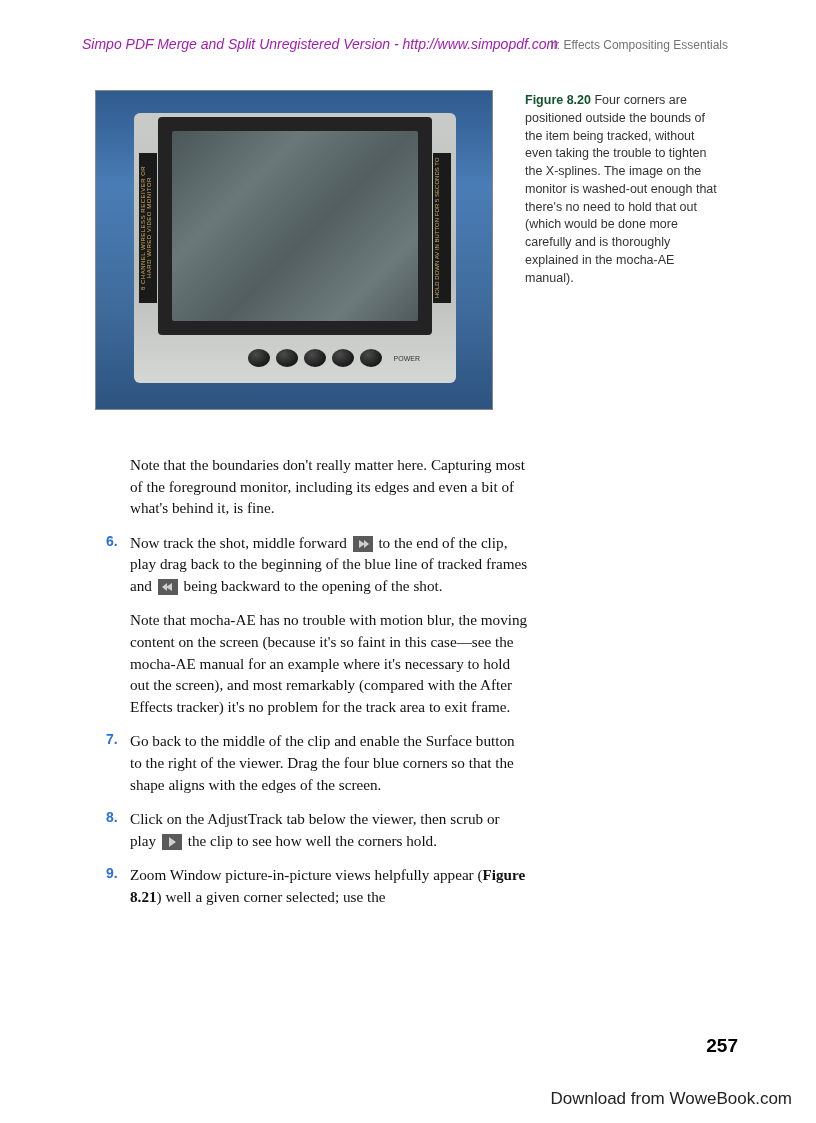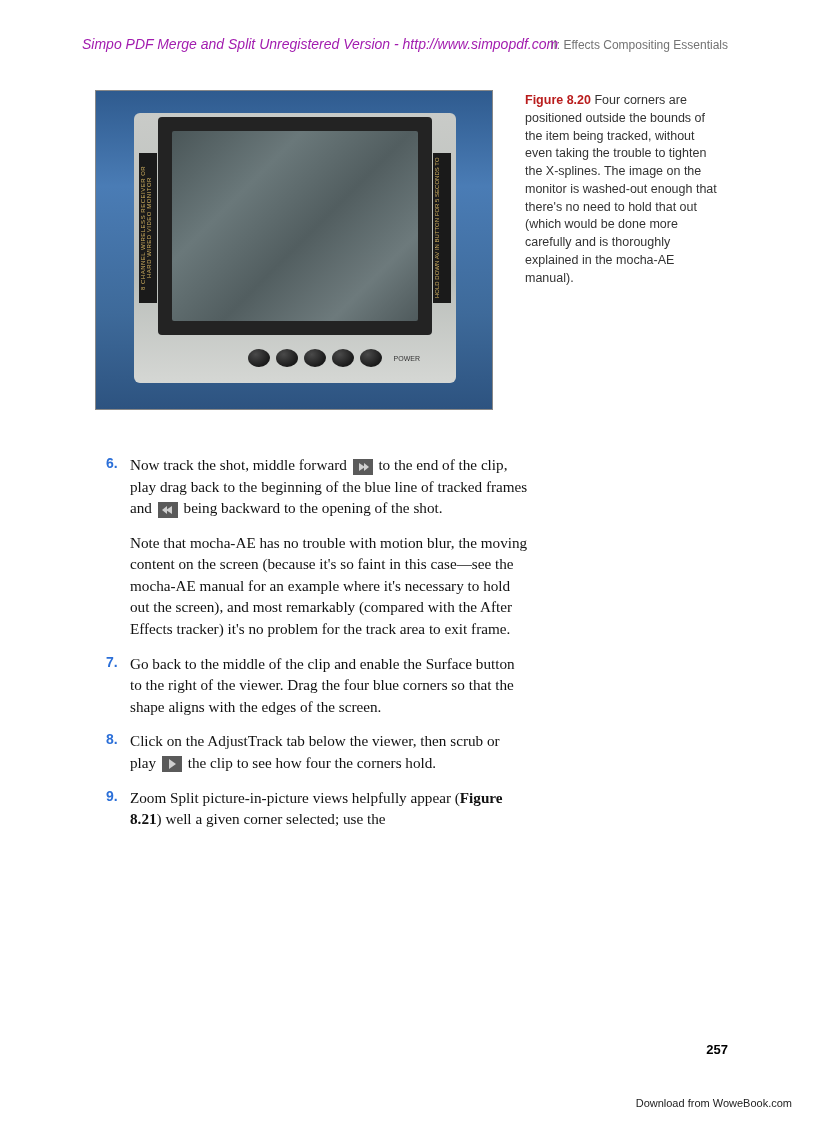--- a/index.html
+++ b/index.html
@@ -126,21 +126,21 @@
     position: absolute;
     top: 92px;
     left: 525px;
     width: 198px;
     font-family: "Myriad Pro", Arial, Helvetica, sans-serif;
     font-size: 12.5px;
     line-height: 1.42;
     color: #333;
   }
   .caption .fig-label {
-    color: #b91c1c;
+    color: #14532d;
     font-weight: 600;
   }
   .body-text {
     position: absolute;
     top: 454px;
     left: 108px;
     width: 420px;
     font-size: 15.2px;
     line-height: 1.42;
     color: #111;
@@ -208,31 +208,31 @@
     content: "";
     position: absolute;
     left: 7px; top: 3px;
     border-left: 7px solid #cfcfcf;
     border-top: 5px solid transparent;
     border-bottom: 5px solid transparent;
   }
   .page-num {
     position: absolute;
     bottom: 66px;
-    right: 88px;
+    right: 78px;
     font-family: Arial, Helvetica, sans-serif;
     font-weight: 700;
-    font-size: 13px;
+    font-size: 19px;
   }
   .footer {
     position: absolute;
     bottom: 14px;
     right: 24px;
     font-family: Arial, Helvetica, sans-serif;
-    font-size: 11px;
+    font-size: 17px;
     color: #222;
   }
 </style>
 </head>
 <body>
 
 <div class="header-right">II: Effects Compositing Essentials</div>
 <div class="watermark">Simpo PDF Merge and Split Unregistered Version - http://www.simpopdf.com</div>
 
 <div class="figure-image">
@@ -252,39 +252,40 @@
     </div>
   </div>
 </div>
 
 <div class="caption">
   <span class="fig-label">Figure 8.20</span>&nbsp;<span>Four corners are positioned outside the bounds of the item being tracked, without even taking the trouble to tighten the X-splines. The image on the monitor is washed-out enough that there's no need to hold that out (which would be done more carefully and is thoroughly explained in the mocha-AE manual).</span>
 </div>
 
 <div class="body-text">
 
+  <div class="para">Note that the boundaries don't really matter here. Capturing most of the foreground monitor, including its edges and even a bit of what's behind it, is fine.</div>
 
   <div class="step">
     <span class="step-num">6.</span>
     <span>Now track the shot, middle forward </span><span class="inline-icon fwd"></span><span> to the end of the clip, play drag back to the beginning of the blue line of tracked frames and </span><span class="inline-icon bwd"></span><span> being backward to the opening of the shot.</span>
   </div>
 
   <div class="para">Note that mocha-AE has no trouble with motion blur, the moving content on the screen (because it's so faint in this case—see the mocha-AE manual for an example where it's necessary to hold out the screen), and most remarkably (compared with the After Effects tracker) it's no problem for the track area to exit frame.</div>
 
   <div class="step">
     <span class="step-num">7.</span>
     <span>Go back to the middle of the clip and enable the Surface button to the right of the viewer. Drag the four blue corners so that the shape aligns with the edges of the screen.</span>
   </div>
 
   <div class="step">
     <span class="step-num">8.</span>
-    <span>Click on the AdjustTrack tab below the viewer, then scrub or play </span><span class="inline-icon play"></span><span> the clip to see how four the corners hold.</span>
+    <span>Click on the AdjustTrack tab below the viewer, then scrub or play </span><span class="inline-icon play"></span><span> the clip to see how well the corners hold.</span>
   </div>
 
   <div class="step">
     <span class="step-num">9.</span>
-    <span>Zoom Split picture-in-picture views helpfully appear (</span><strong>Figure 8.21</strong><span>) well a given corner selected; use the</span>
+    <span>Zoom Window picture-in-picture views helpfully appear (</span><strong>Figure 8.21</strong><span>) well a given corner selected; use the</span>
   </div>
 
 </div>
 
 <div class="page-num">257</div>
 <div class="footer">Download from WoweBook.com</div>
 
 </body></html>

